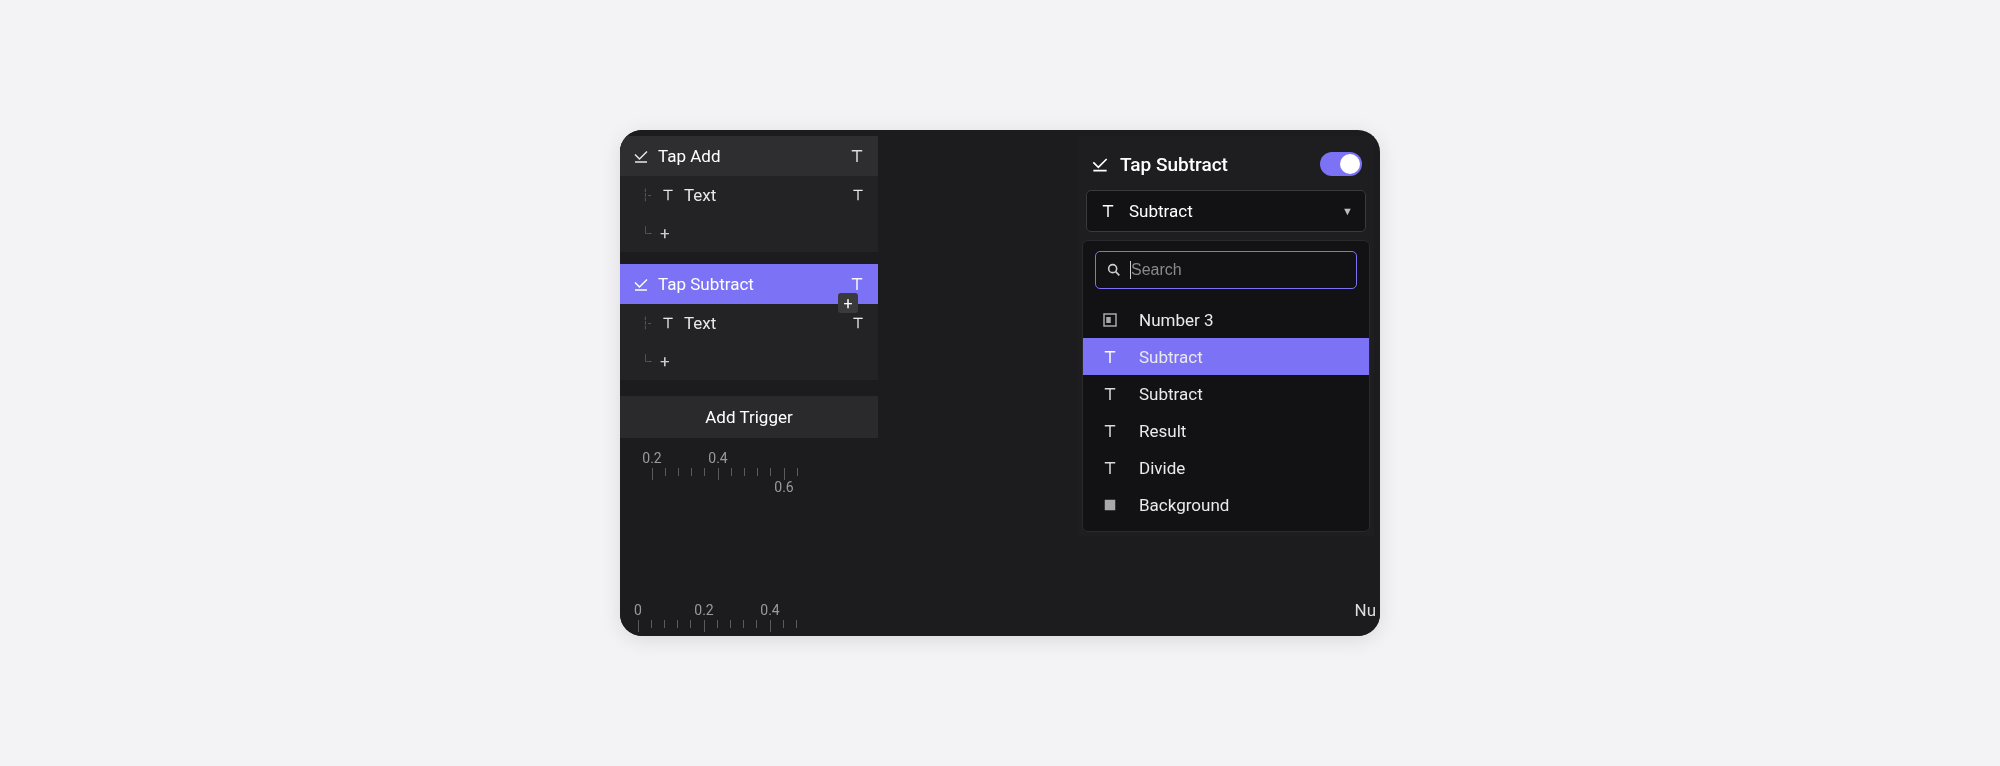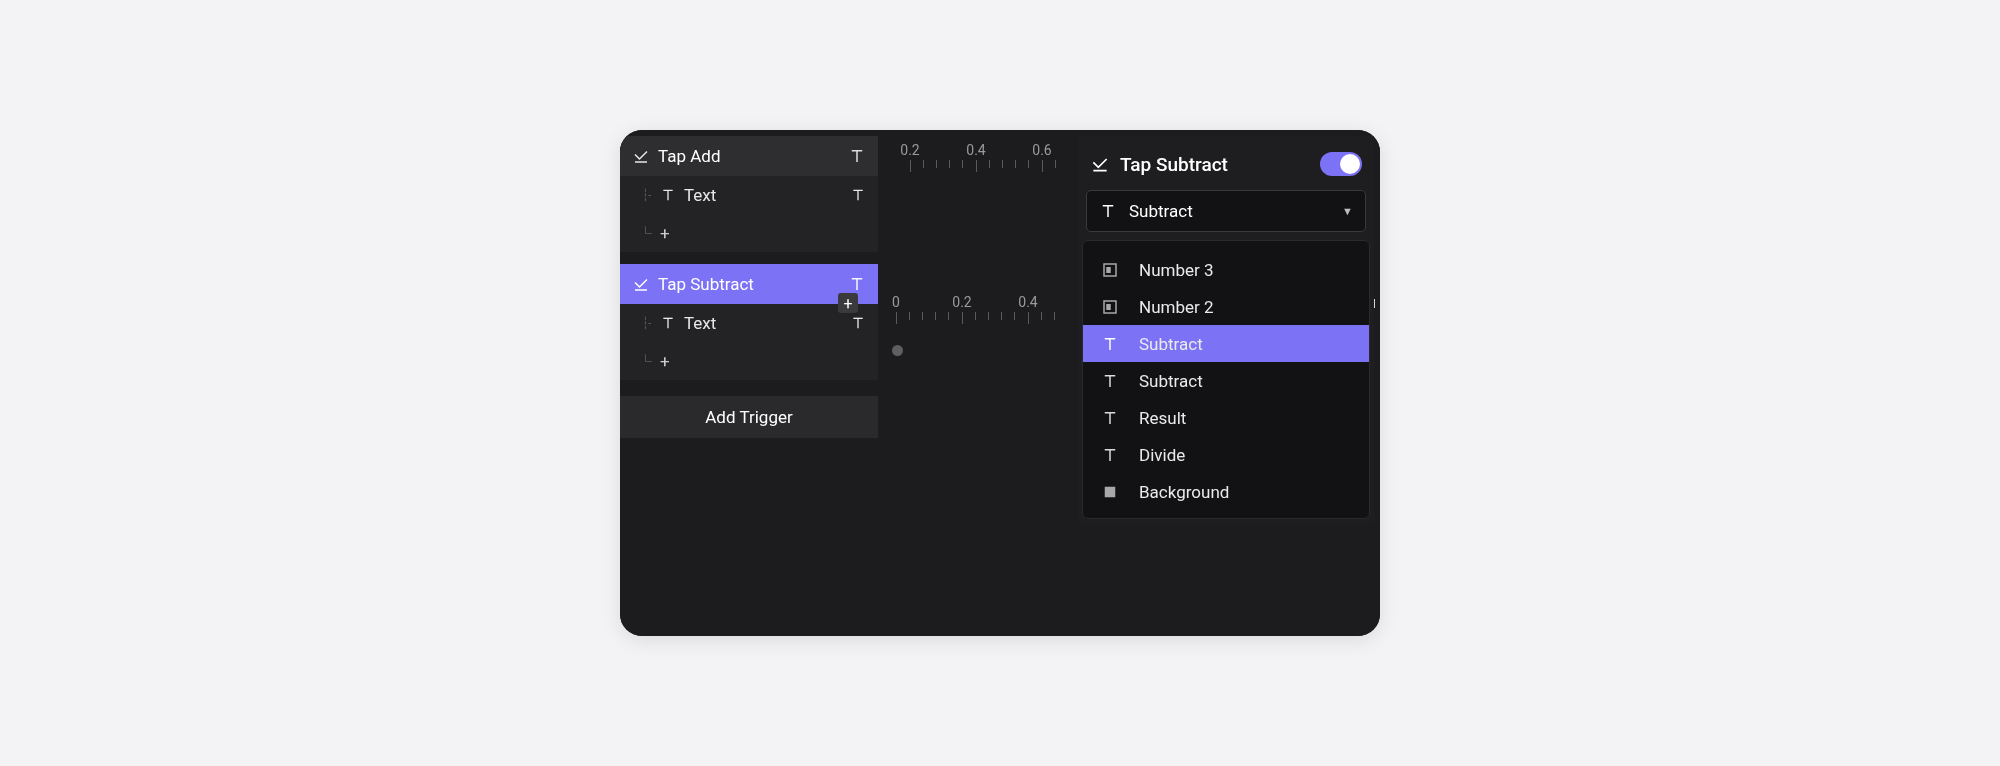--- a/index.html
+++ b/index.html
@@ -15,20 +15,21 @@
 
   .app-window {
     width: 760px;
     height: 506px;
     background: #1c1c1e;
     border-radius: 22px;
     box-shadow: 0 4px 20px rgba(0,0,0,0.10);
     display: flex;
     overflow: hidden;
     position: relative;
+    flex-direction: column;
   }
 
   
   .sidebar {
     width: 258px;
     background: #1c1c1e;
     padding-top: 6px;
   }
 
   .trigger-group { margin-bottom: 12px; }
@@ -342,21 +343,21 @@
 
     <div class="add-trigger-btn">Add Trigger</div>
   </div>
 
   <div class="timeline">
 
     <div class="ruler" style="top:6px;">
       <div class="ticks">
         <span class="major" style="left:22px;">0.2</span>
         <span class="major" style="left:88px;">0.4</span>
-        <span class="major" style="left:154px;">0.6</span>
+        <span class="major" style="left:154px;margin-top:29px;">0.6</span>
 
         <span class="minor tall" style="left:22px;"></span>
         <span class="minor" style="left:35px;"></span>
           <span class="minor" style="left:48px;"></span>
           <span class="minor" style="left:61px;"></span>
           <span class="minor" style="left:74px;"></span>
         <span class="minor tall" style="left:88px;"></span>
         <span class="minor" style="left:101px;"></span>
           <span class="minor" style="left:114px;"></span>
           <span class="minor" style="left:127px;"></span>
@@ -412,39 +413,40 @@
         <svg width="18" height="18" viewBox="0 0 24 24" fill="none" stroke="#ffffff" stroke-width="2">
           <line x1="5" y1="5" x2="19" y2="5"></line>
             <line x1="12" y1="5" x2="12" y2="20"></line>
         </svg>
       </span>
       <span class="dlabel">Subtract</span>
       <span class="caret">▼</span>
     </div>
 
     <div class="dropdown-menu">
+      <div class="search-wrap">
+        <span class="sicon">
+          <svg width="16" height="16" viewBox="0 0 24 24" fill="none" stroke="#cfcfd2" stroke-width="2.4">
+            <circle cx="10" cy="10" r="6"></circle>
+              <line x1="20" y1="20" x2="14.5" y2="14.5"></line>
+          </svg>
+        </span>
+        <span class="caret-blink"></span>
+        <input class="search-input" placeholder="Search" style="">
+      </div>
 
       <div class="menu-item">
         <span class="micon">
           <svg width="18" height="18" viewBox="0 0 24 24" fill="none" stroke="#a8a8ab" stroke-width="2">
             <rect x="4" y="4" width="16" height="16"></rect>
               <rect x="8" y="9" width="4" height="6" fill="#a8a8ab"></rect>
           </svg>
         </span>
         <span>Number 3</span>
       </div>
-      <div class="menu-item">
-        <span class="micon">
-          <svg width="18" height="18" viewBox="0 0 24 24" fill="none" stroke="#a8a8ab" stroke-width="2">
-            <rect x="4" y="4" width="16" height="16"></rect>
-              <rect x="8" y="9" width="4" height="6" fill="#a8a8ab"></rect>
-          </svg>
-        </span>
-        <span>Number 2</span>
-      </div>
       <div class="menu-item sel">
         <span class="micon">
           <svg width="18" height="18" viewBox="0 0 24 24" fill="none" stroke="#ffffff" stroke-width="2">
               <line x1="5" y1="5" x2="19" y2="5"></line>
               <line x1="12" y1="5" x2="12" y2="20"></line>
             </svg>
         </span>
         <span>Subtract</span>
       </div>
       <div class="menu-item">

